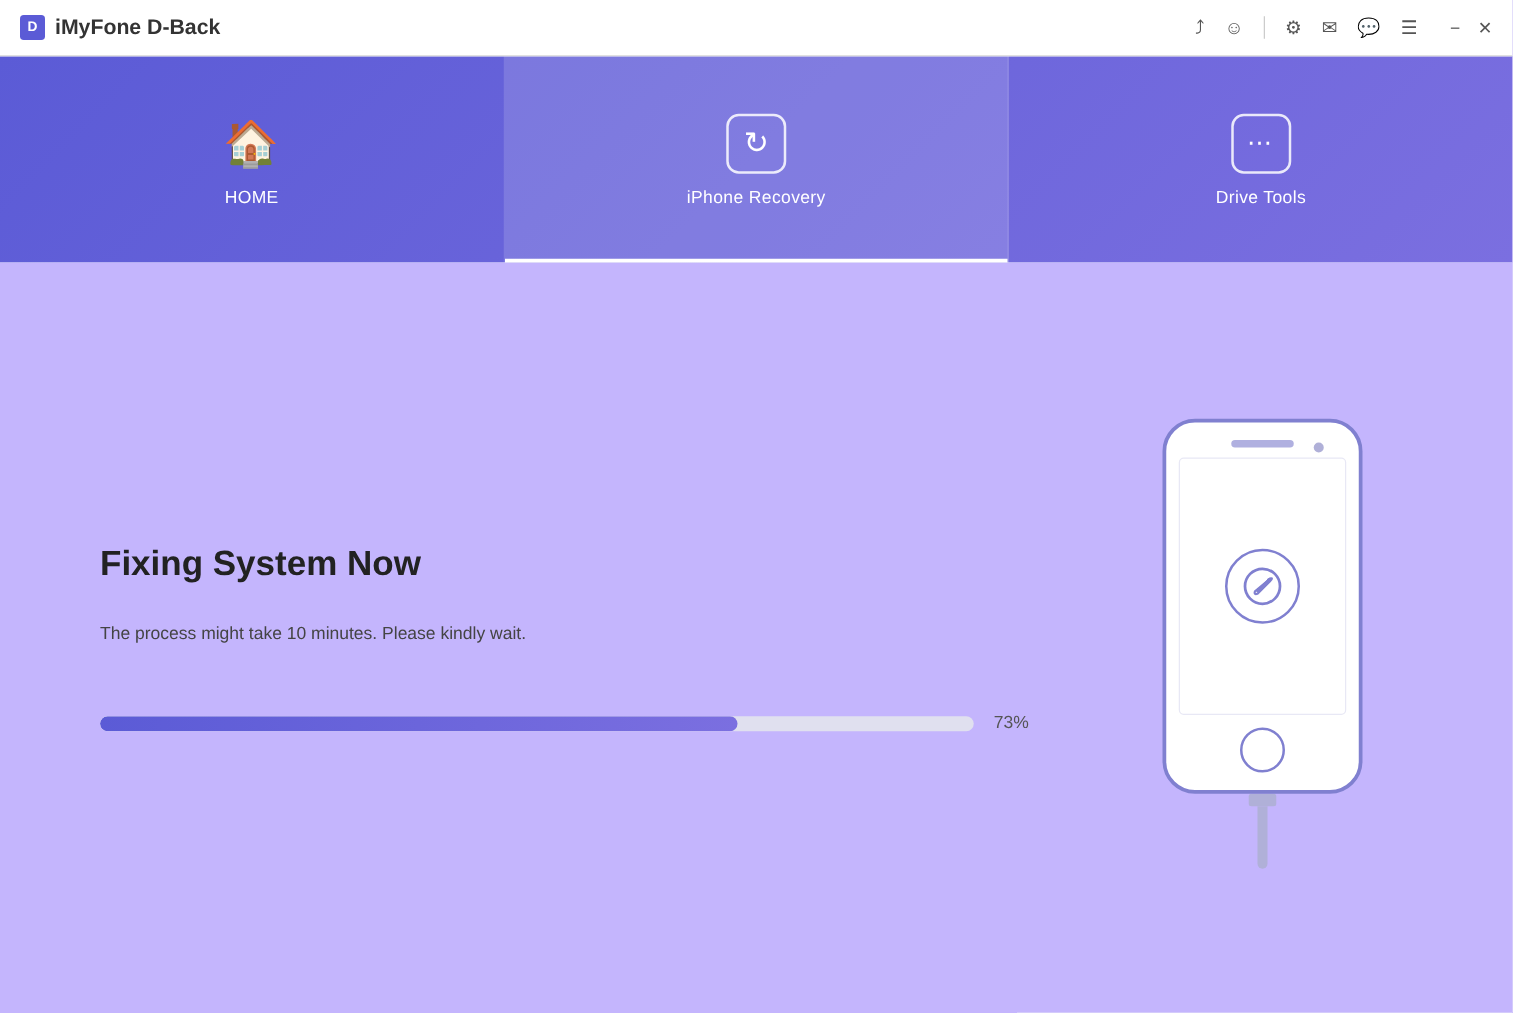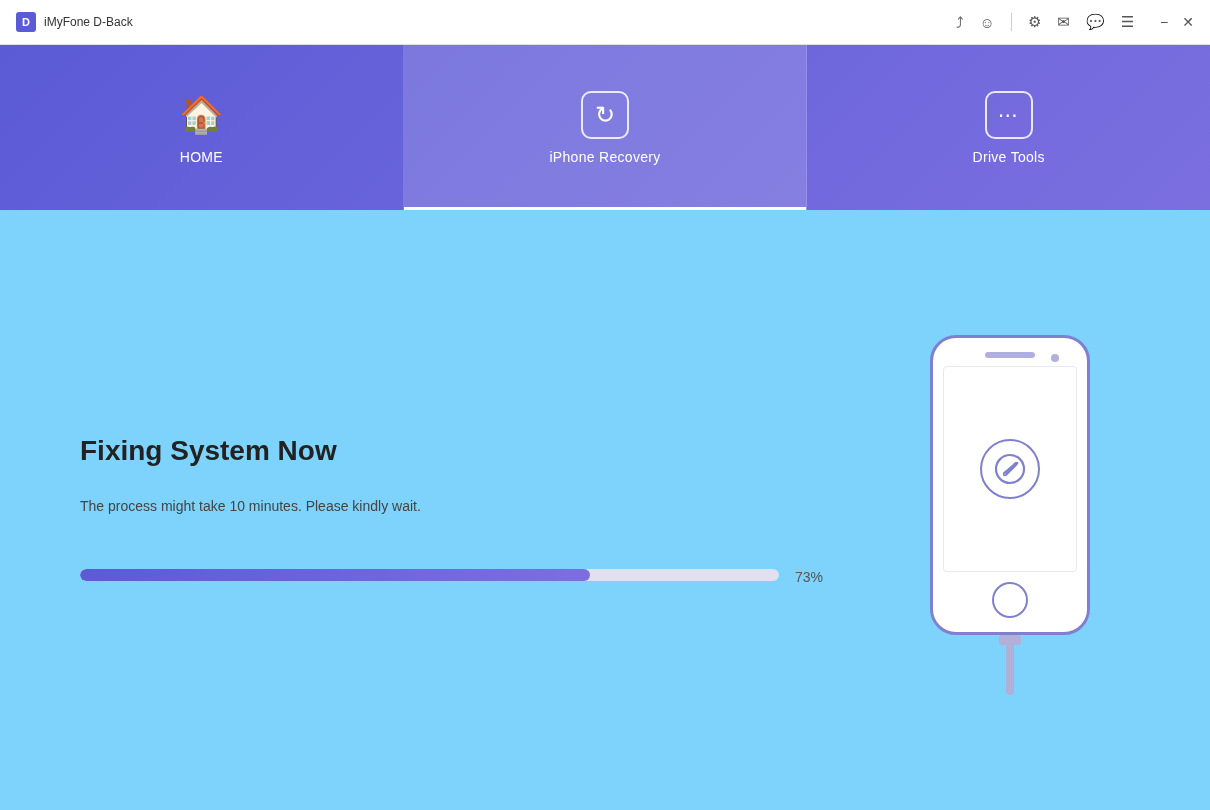--- a/index.html
+++ b/index.html
@@ -29,23 +29,23 @@
       border-radius: 3px;
       display: flex;
       align-items: center;
       justify-content: center;
       color: #fff;
       font-size: 11px;
       font-weight: bold;
       margin-right: 8px;
     }
     .title-bar-name {
-      font-size: 12px;
+      font-size: 17px;
       color: #333;
-      font-weight: 400;
+      font-weight: 700;
     }
     .title-bar-icons {
       margin-left: auto;
       display: flex;
       align-items: center;
       gap: 16px;
     }
     .title-bar-icons span {
       font-size: 15px;
       color: #555;
@@ -116,21 +116,21 @@
     .nav-item-label {
       color: #fff;
       font-size: 14px;
       font-weight: 400;
       letter-spacing: 0.3px;
     }
 
     
     .main-content {
       height: calc(810px - 45px - 165px);
-      background: #7dd3fc;
+      background: #c4b5fd;
       display: flex;
       align-items: center;
       padding: 40px 80px;
     }
 
     .content-left {
       flex: 1;
       padding-right: 60px;
     }
     .fixing-title {
@@ -143,21 +143,21 @@
       font-size: 14px;
       color: #444;
       line-height: 1.7;
       margin-bottom: 20px;
     }
     .progress-section {
       margin-top: 50px;
     }
     .progress-bar-wrapper {
       display: flex;
-      align-items: flex-start;
+      align-items: flex-end;
       gap: 16px;
     }
     .progress-bar-bg {
       flex: 1;
       height: 12px;
       background: #e0e0ef;
       border-radius: 6px;
       overflow: hidden;
     }
     .progress-bar-fill {

